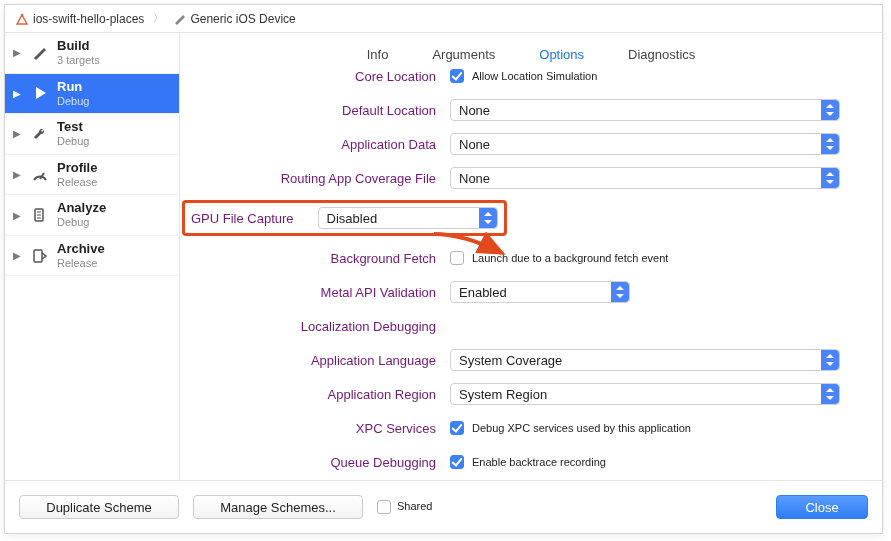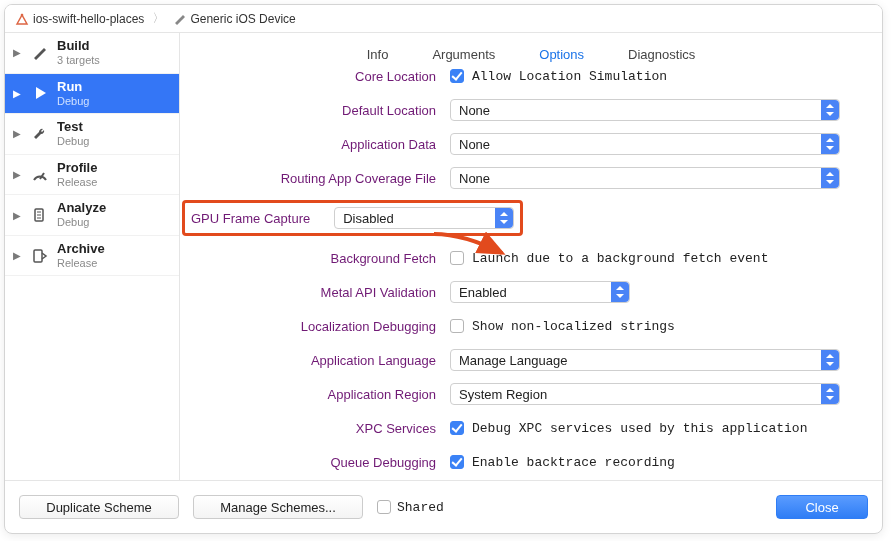--- a/index.html
+++ b/index.html
@@ -1,17 +1,17 @@
 <!DOCTYPE html>
 <html><head>
 <meta charset="utf-8">
 <style>
 * { box-sizing: border-box; margin: 0; padding: 0; font-family: -apple-system, "Helvetica Neue", Arial, sans-serif; }
 body { background: #fff; width: 891px; height: 541px; position: relative; font-size: 13px; color: #222; }
-.window { width: 879px; height: 530px; margin: 4px; border: 1px solid #d4d4d4; border-radius: 8px; overflow: hidden; display: flex; flex-direction: column; box-shadow: 0 2px 10px rgba(0,0,0,.08); }
+.window { width: 879px; height: 530px; margin: 4px; border: 1px solid #d4d4d4; border-radius: 1px; overflow: hidden; display: flex; flex-direction: column; box-shadow: 0 2px 10px rgba(0,0,0,.08); }
 .breadcrumb { height: 28px; display: flex; align-items: center; gap: 6px; padding: 0 10px; background: #fff; border-bottom: 1px solid #e5e5e5; font-size: 12px; color: #333; }
 .crumb { display: flex; align-items: center; gap: 4px; }
 .chev { color: #aaa; margin: 0 2px; }
 .body { flex: 1; display: flex; border-bottom: 1px solid #e5e5e5; overflow: hidden; }
 .sidebar { width: 175px; border-right: 1px solid #e5e5e5; background: #fff; }
 .sideitem { display: flex; align-items: center; gap: 8px; padding: 6px 8px; border-bottom: 1px solid #f1f1f1; cursor: default; }
 .sideitem.sel { background: #3476f6; color: #fff; }
 .sideitem .disclosure { width: 10px; color: #7a7a7a; font-size: 10px; }
 .sideitem.sel .disclosure { color: #fff; }
 .sideitem .icon { width: 18px; display: flex; align-items: center; justify-content: center; }
@@ -26,21 +26,21 @@
 .row { display: flex; align-items: center; margin-bottom: 10px; min-height: 24px; }
 .row .lab { width: 248px; text-align: right; padding-right: 14px; color: #701a75; font-size: 13px; }
 .row .field { flex: 1; display: flex; align-items: center; gap: 8px; }
 .select { height: 22px; border: 1px solid #cfcfcf; border-radius: 4px; background: #fff; display: flex; align-items: center; padding: 0 8px; font-size: 13px; position: relative; color: #222; }
 .select .caret { position: absolute; right: 0; top: 0; bottom: 0; width: 18px; background: #4a84f6; border-top-right-radius: 4px; border-bottom-right-radius: 4px; display: flex; align-items: center; justify-content: center; }
 .select .caret:before { content: ""; border-left: 4px solid transparent; border-right: 4px solid transparent; border-bottom: 4px solid #fff; position: absolute; top: 4px; }
 .select .caret:after { content: ""; border-left: 4px solid transparent; border-right: 4px solid transparent; border-top: 4px solid #fff; position: absolute; bottom: 4px; }
 .cb { width: 14px; height: 14px; border: 1px solid #b5b5b5; border-radius: 3px; display: inline-flex; align-items: center; justify-content: center; background: #fff; }
 .cb.on { background: #3b82f6; border-color: #3b82f6; }
 .cb.on:after { content: ""; width: 4px; height: 8px; border: solid #fff; border-width: 0 2px 2px 0; transform: rotate(40deg); margin-top: -2px; }
-.cbtext { font-size: 13px; color: #222; font-family: Liberation Mono, monospace; }
+.cbtext { font-size: 11px; color: #222; }
 .highlight { border: 3px solid #e24a1d; border-radius: 4px; padding: 4px 6px; display: inline-flex; align-items: center; gap: 10px; }
 .arrow { position: absolute; left: 244px; top: 196px; pointer-events: none; }
 .footer { height: 52px; display: flex; align-items: center; gap: 14px; padding: 0 14px; }
 .btn { height: 24px; border: 1px solid #ccc; border-radius: 4px; background: linear-gradient(#fff,#f4f4f4); padding: 0 16px; font-size: 13px; display: inline-flex; align-items: center; justify-content: center; }
 .btn.primary { background: linear-gradient(#5a9cff,#2f7df5); color: #fff; border-color: #2f7df5; min-width: 92px; }
 .spacer { flex: 1; }
 svg { display: block; }
 </style>
 </head>
 <body>
@@ -185,21 +185,21 @@
             <div class="select" style="width:390px">
               <span>None</span>
               <span class="caret"></span>
             </div>
           </div>
       </div>
 
       <div class="row" style="margin-left:-20px">
         <div style="display:flex;align-items:center">
           <span class="highlight">
-            <span class="lab" style="width:auto;padding-right:14px">GPU Frame Capture</span>
+            <span class="lab" style="width:auto;padding-right:14px">GPU File Capture</span>
             <div class="select" style="width:180px">
                 <span>Disabled</span>
                 <span class="caret"></span>
               </div>
           </span>
         </div>
       </div>
 
       <svg class="arrow" width="100" height="50">
         <defs>
@@ -221,30 +221,26 @@
         <div class="lab">Metal API Validation</div>
         <div class="field">
             <div class="select" style="width:180px">
               <span>Enabled</span>
               <span class="caret"></span>
             </div>
           </div>
       </div>
       <div class="row">
         <div class="lab">Localization Debugging</div>
-        <div class="field">
-            <span class="cb"></span>
-            <span class="cbtext">Show non-localized strings</span>
-          </div>
       </div>
       <div class="row">
         <div class="lab">Application Language</div>
         <div class="field">
             <div class="select" style="width:390px">
-              <span>Manage Language</span>
+              <span>System Coverage</span>
               <span class="caret"></span>
             </div>
           </div>
       </div>
       <div class="row">
         <div class="lab">Application Region</div>
         <div class="field">
             <div class="select" style="width:390px">
               <span>System Region</span>
               <span class="caret"></span>

